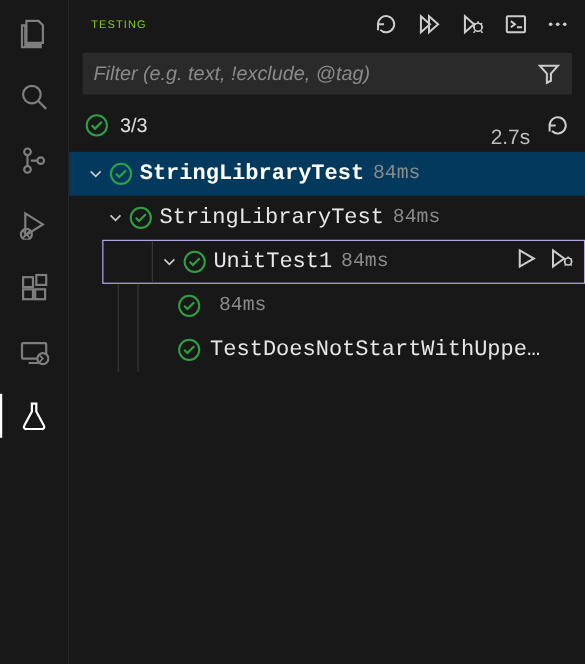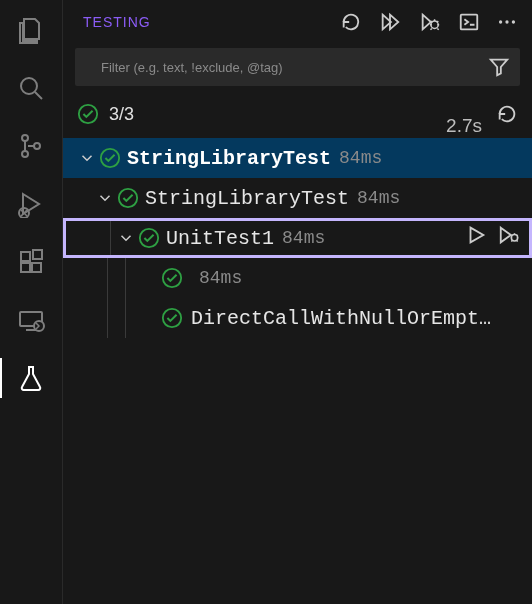--- a/index.html
+++ b/index.html
@@ -47,42 +47,43 @@
   .panel { flex: 1; display: flex; flex-direction: column; background: #181818; }
   .panel-header {
     display: flex;
     align-items: center;
     height: 44px;
     padding: 0 14px 0 20px;
     gap: 10px;
   }
   .panel-title {
     flex: 1;
-    font-size: 14px;
+    font-size: 10px;
     letter-spacing: 1px;
-    color: #8b5cf6;
+    color: #84cc16;
   }
   .header-actions { display: flex; align-items: center; gap: 16px; }
   .header-actions .hicon { color: #cccccc; display: flex; }
   .filter-row {
     display: flex;
     align-items: center;
     margin: 4px 12px 8px 12px;
     background: #2a2a2a;
     border-radius: 2px;
     height: 38px;
   }
   .filter-input {
     flex: 1;
     background: transparent;
     border: none;
     outline: none;
     color: #cccccc;
-    font-size: 13px;
-    padding: 0 26px;
+    font-size: 18px;
+    padding: 0 10px;
+    font-style: italic;
   }
   .filter-input::placeholder { color: #8a8a8a; }
   .filter-action {
     width: 34px;
     display: flex;
     align-items: center;
     justify-content: center;
     color: #cccccc;
     margin-right: 4px;
   }
@@ -108,21 +109,21 @@
     font-family: Liberation Mono, monospace;
   }
   .tree-row .chev { width: 20px; display:flex; justify-content:center; color:#cccccc; }
   .tree-row .label { color: #e6e6e6; white-space: nowrap; overflow: hidden; text-overflow: ellipsis; }
   .tree-row .dur { color: #8a8a8a; font-size: 18px; margin-left: 8px; }
   .tree-row .actions { display:flex; gap:10px; color:#cccccc; margin-left:auto; padding-right:8px; }
   .pass-icon { display:flex; }
   .root-row { background: #04395e; padding-left: 14px; }
   .root-row .label { color: #ffffff; font-weight: 600; }
   .lvl1-row { padding-left: 32px; }
-  .lvl2-row { padding-left: 50px; border: 3px solid #c4b5fd; box-sizing: border-box;}
+  .lvl2-row { padding-left: 50px; border: 1px solid #c4b5fd; box-sizing: border-box; margin-left: 30px;}
   .lvl3-row { padding-left: 98px; }
   .guide {
     position: absolute;
     top: 0;
     bottom: 0;
     width: 1px;
     background: #3a3a3a;
   }
 </style>
 </head>
@@ -370,19 +371,19 @@
       </div>
 
       <div class="tree-row lvl3-row">
         <span class="guide" style="left:44px"></span>
         <span class="guide" style="left:62px"></span>
         <span class="pass-icon" style="margin:0 8px 0 0">
             <svg width="22" height="22" viewBox="0 0 24 24">
               <use href="#i-pass"></use>
             </svg>
           </span>
-        <span class="label" style="max-width:310px">DirectCallWithNullOrEmpty…</span>
+        <span class="label" style="max-width:310px">TestDoesNotStartWithUpper…</span>
       </div>
 
 
     </div>
   </div>
 </div>
 
 </body></html>

